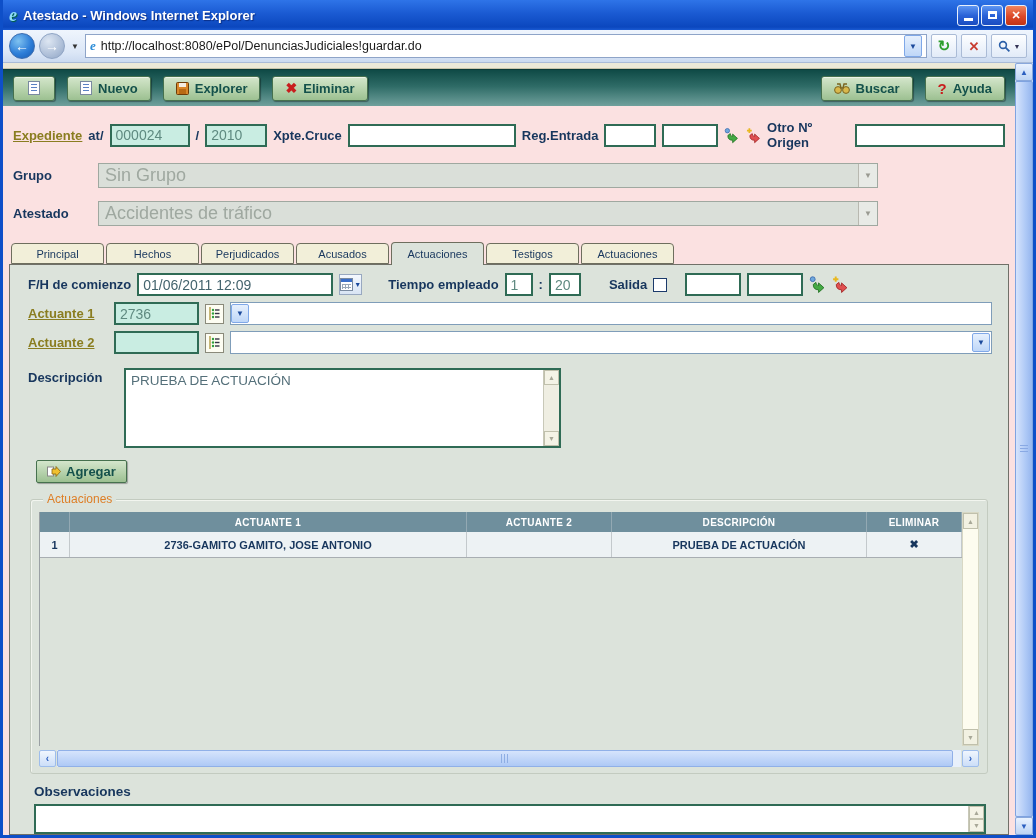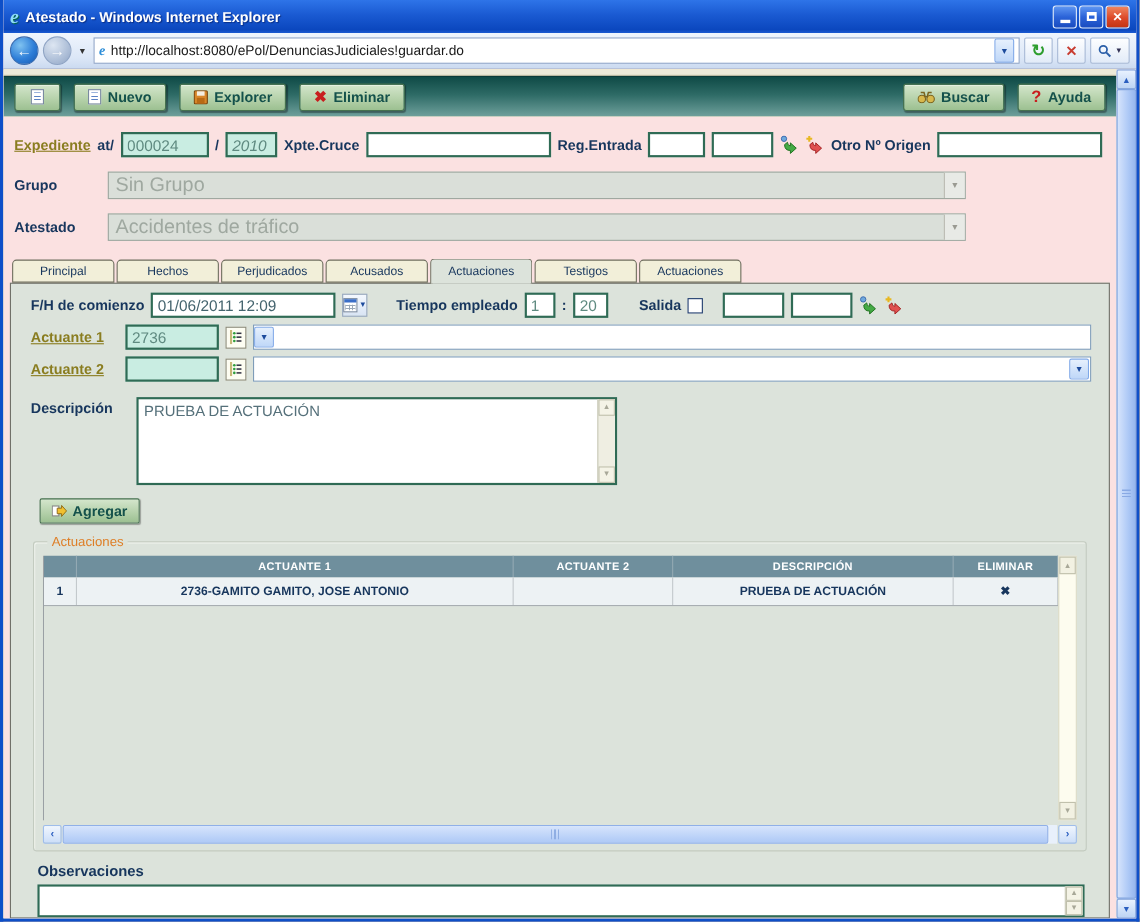--- a/index.html
+++ b/index.html
@@ -241,21 +241,21 @@
         </button>
       </div>
 
       <div class="page">
 
         <div class="row-exp">
           <span class="linklbl">Expediente</span>
           <span class="navy">at/</span>
           <input class="inp filled" style="width: 80px;" value="000024">
           <span class="navy">/</span>
-          <input class="inp filled" style="width: 47px; font-style: italic;" value="2010">
+          <input class="inp filled" style="width: 62px;" value="2010">
           <span class="navy">Xpte.Cruce</span>
           <input class="inp" style="width: 168px;">
           <span class="navy">Reg.Entrada</span>
           <input class="inp" style="width: 52px;">
           <input class="inp" style="width: 56px;">
           <svg class="gr-ico" viewBox="0 0 16 16">
               <circle cx="3.5" cy="3" r="2.3" fill="#6FA8DC" stroke="#2F5FA8" stroke-width="0.7"></circle>
               <path d="M4 8 q0 5 5 5 l0 2.5 5 -4.5 -5 -4.5 0 2.5 q-2.5 0 -2.5 -3 z" fill="#44AA44" stroke="#1C6E1C" stroke-width="0.8"></path>
             </svg>
           <svg class="rd-ico" viewBox="0 0 16 16">
@@ -289,21 +289,21 @@
           <span class="tab">Acusados</span>
           <span class="tab active">Actuaciones</span>
           <span class="tab">Testigos</span>
           <span class="tab">Actuaciones</span>
         </div>
 
         <div class="panel">
 
           <div class="prow">
             <span class="navy">F/H de comienzo</span>
-            <input class="inp" style="width: 168px; background: rgb(255, 255, 255); color: rgb(68, 100, 110);" value="01/06/2011 12:09">
+            <input class="inp" style="width: 196px; background: rgb(255, 255, 255); color: rgb(68, 100, 110);" value="01/06/2011 12:09">
             <span class="cal-btn">
               <span class="cal-ico"></span>
               <span class="car">▼</span>
             </span>
             <span style="width:14px"></span>
             <span class="navy">Tiempo empleado</span>
             <input class="inp" style="width: 28px; background: rgb(255, 255, 255);" value="1">
             <span class="navy">:</span>
             <input class="inp" style="width: 32px; background: rgb(255, 255, 255);" value="20">
             <span style="width:16px"></span>

